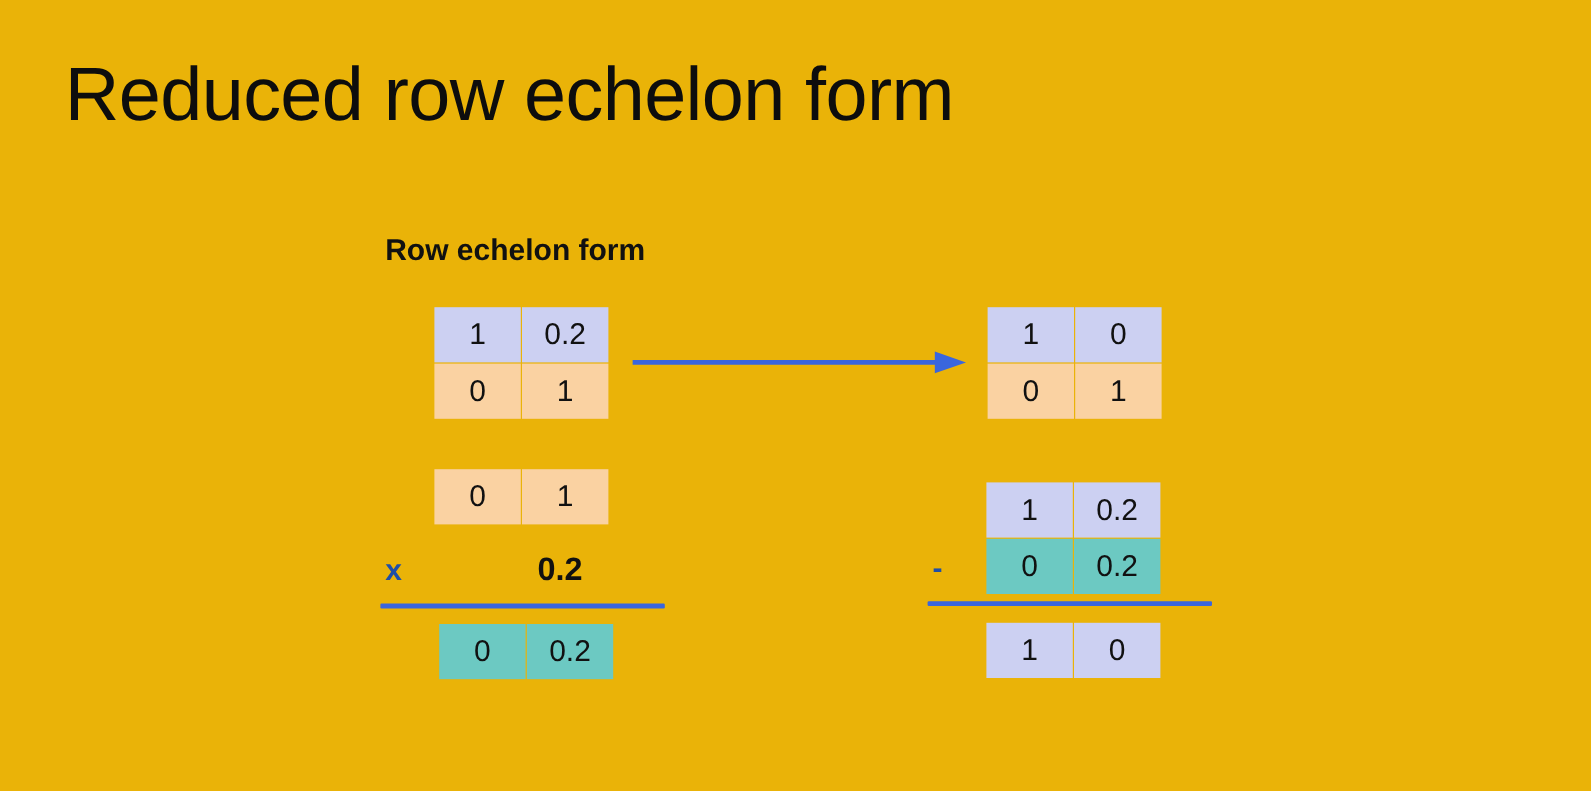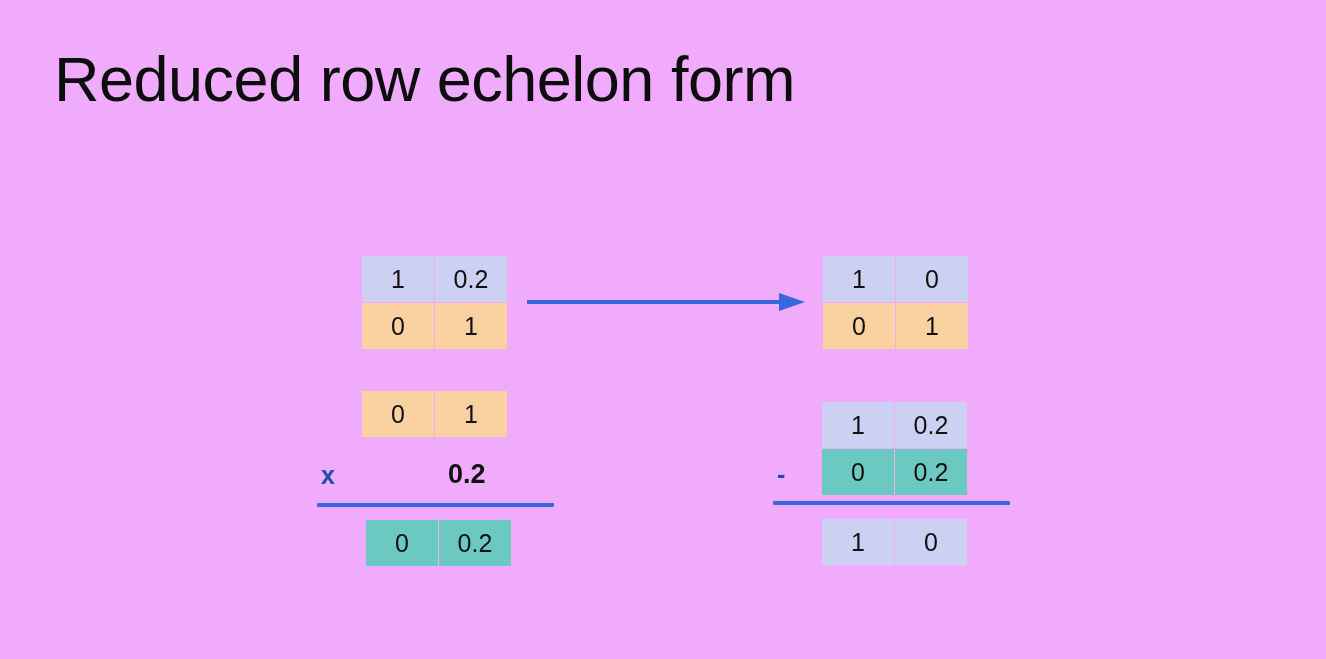--- a/index.html
+++ b/index.html
@@ -12,21 +12,21 @@
     height: 659px;
     position: relative;
     overflow: hidden;
     font-family: "Liberation Sans", sans-serif;
     color: #000000;
   }
 
   .slide {
     position: absolute;
     inset: 0;
-    background: #f0abfc;
+    background: #eab308;
   }
 
   
   .slide-title {
     position: absolute;
     left: 54px;
     top: 46px;
     font-size: 63px;
     line-height: 1.05;
     font-weight: 400;
@@ -105,20 +105,21 @@
     border-radius: 1px;
   }
 </style>
 </head>
 <body>
 
 <div class="slide">
 
   <div class="slide-title">Reduced row echelon form</div>
 
+  <div class="section-caption">Row echelon form</div>
 
   <div class="matrix" style="left:362px; top:256px;">
     <div class="m-row">
       <div class="cell lav">1</div>
       <div class="cell lav">0.2</div>
     </div>
     <div class="m-row">
       <div class="cell org">0</div>
       <div class="cell org">1</div>
     </div>

